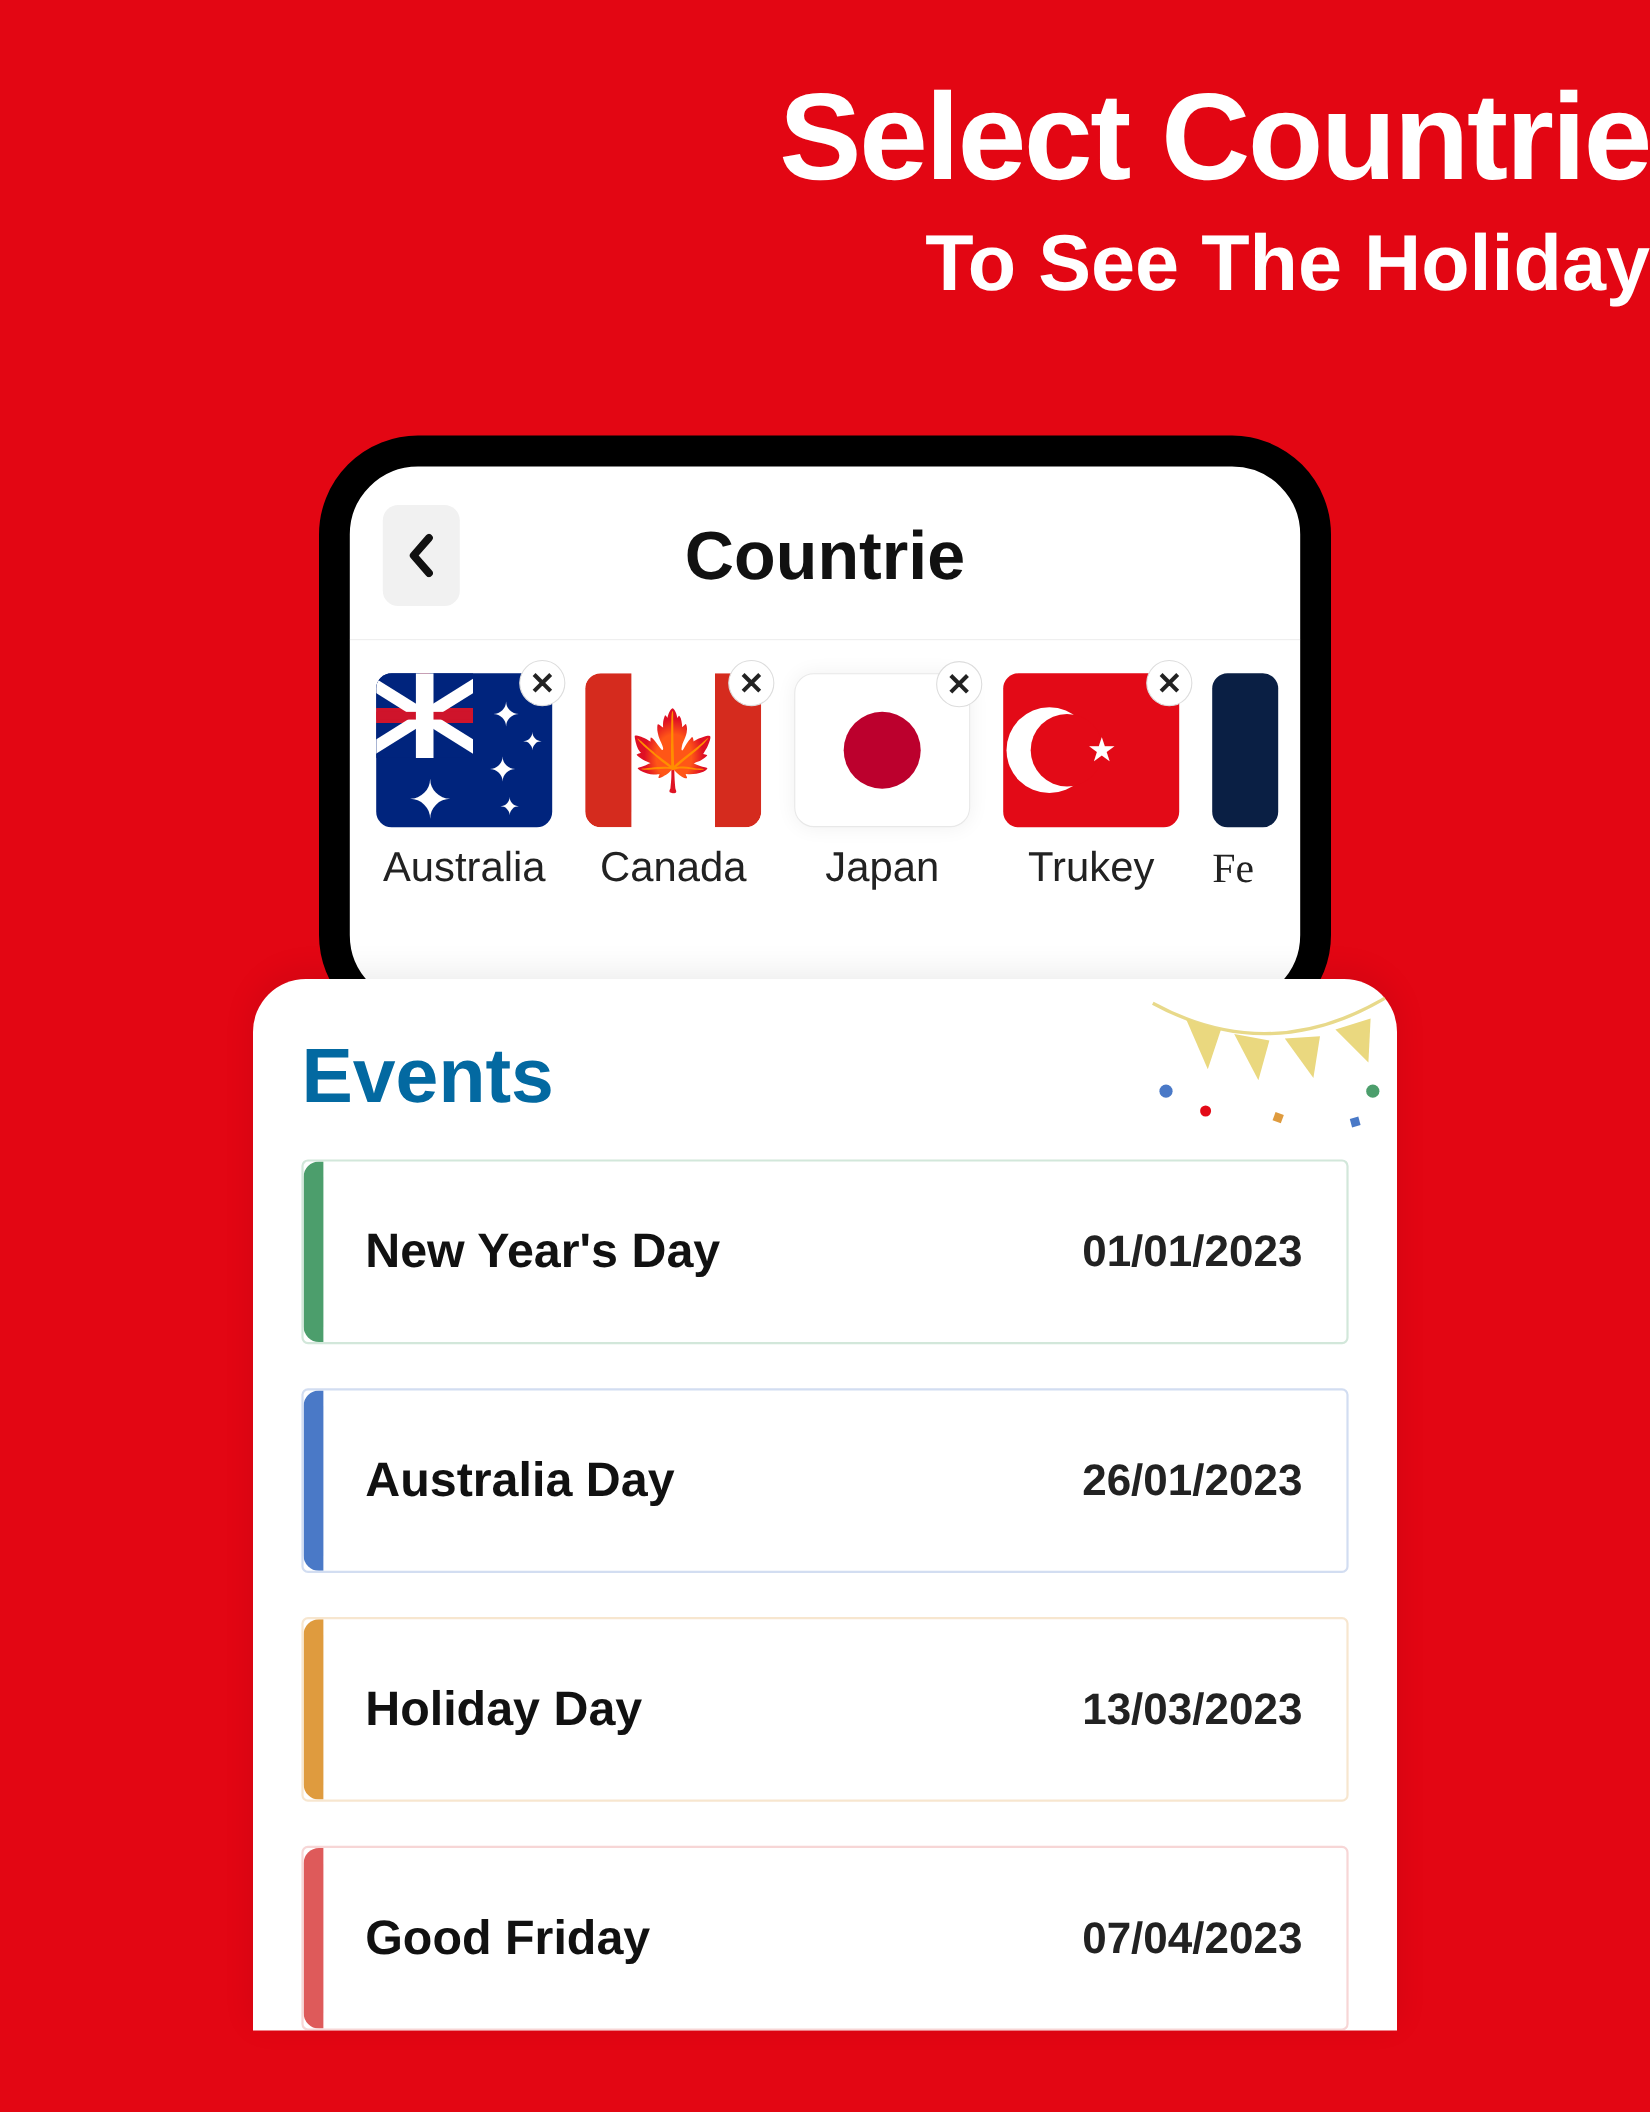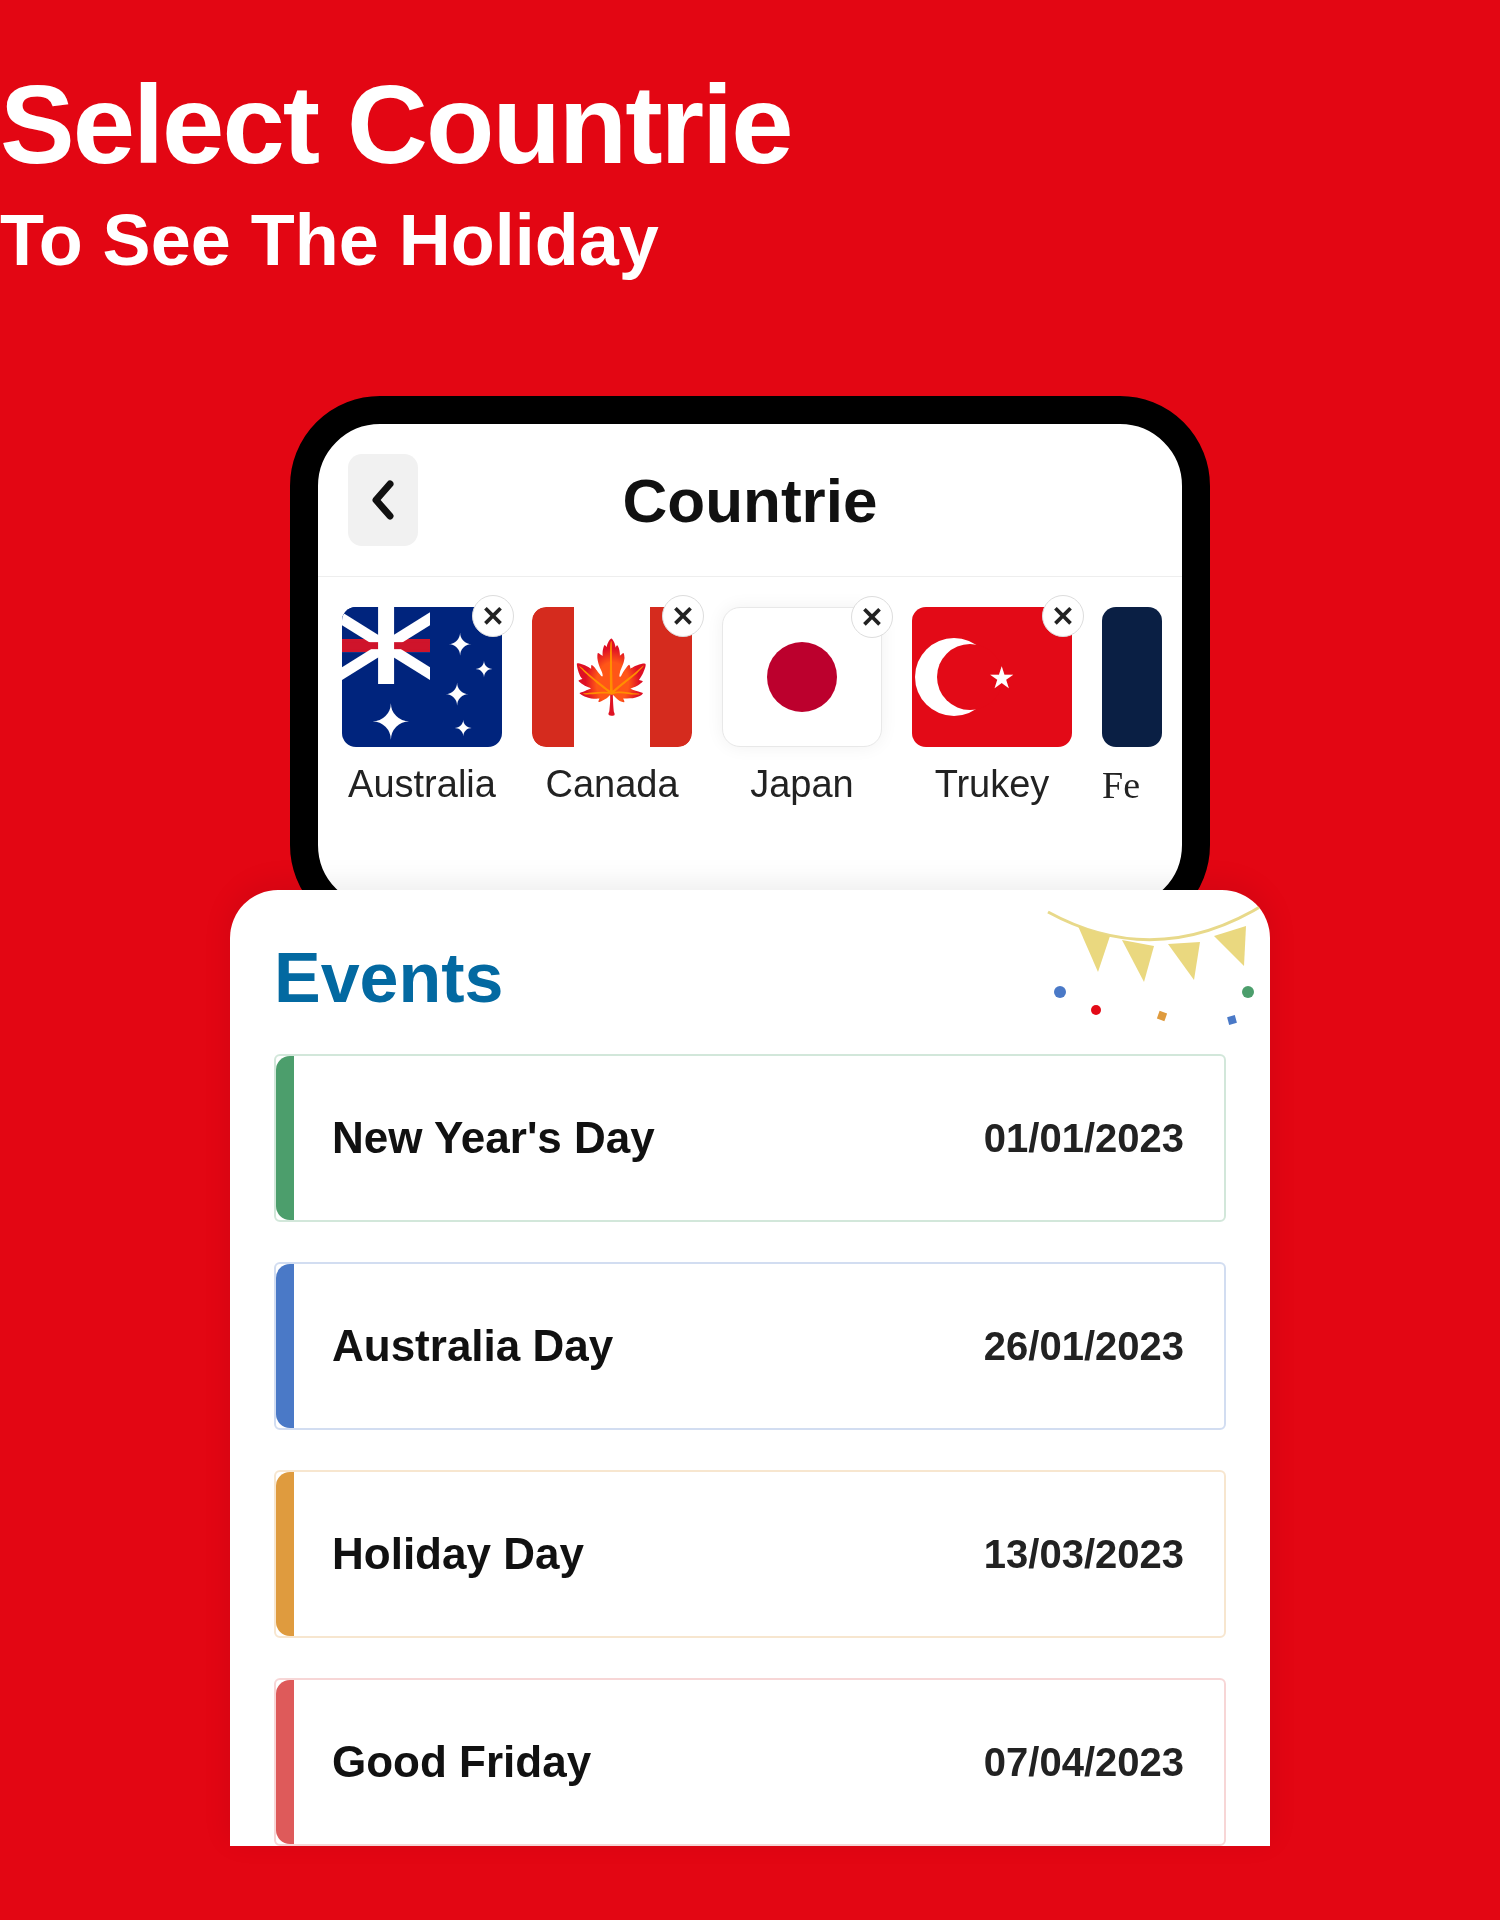--- a/index.html
+++ b/index.html
@@ -6,21 +6,21 @@
   body {
     width: 1500px;
     height: 1920px;
     background: #E30613;
     font-family: -apple-system, BlinkMacSystemFont, "Segoe UI", Helvetica, Arial, sans-serif;
     overflow: hidden;
     position: relative;
   }
 
   .hero {
-    text-align: left;
+    text-align: right;
     color: #fff;
     padding-top: 60px;
   }
   .hero-title {
     font-size: 112px;
     font-weight: 800;
     letter-spacing: -2px;
   }
   .hero-sub {
     font-size: 72px;
@@ -34,22 +34,21 @@
     left: 50%;
     transform: translateX(-50%);
     top: 396px;
     width: 920px;
     border: 28px solid #000;
     border-radius: 90px;
     background: #fff;
     overflow: hidden;
   }
   .phone-inner {
-    padding-top: 14px;
-    margin-top: 16px;
+    padding-top: 35px;
   }
 
   .topbar {
     display: flex;
     align-items: center;
     padding: 0 30px 30px 30px;
     position: relative;
     border-bottom: 1px solid #eee;
   }
   .back-btn {

